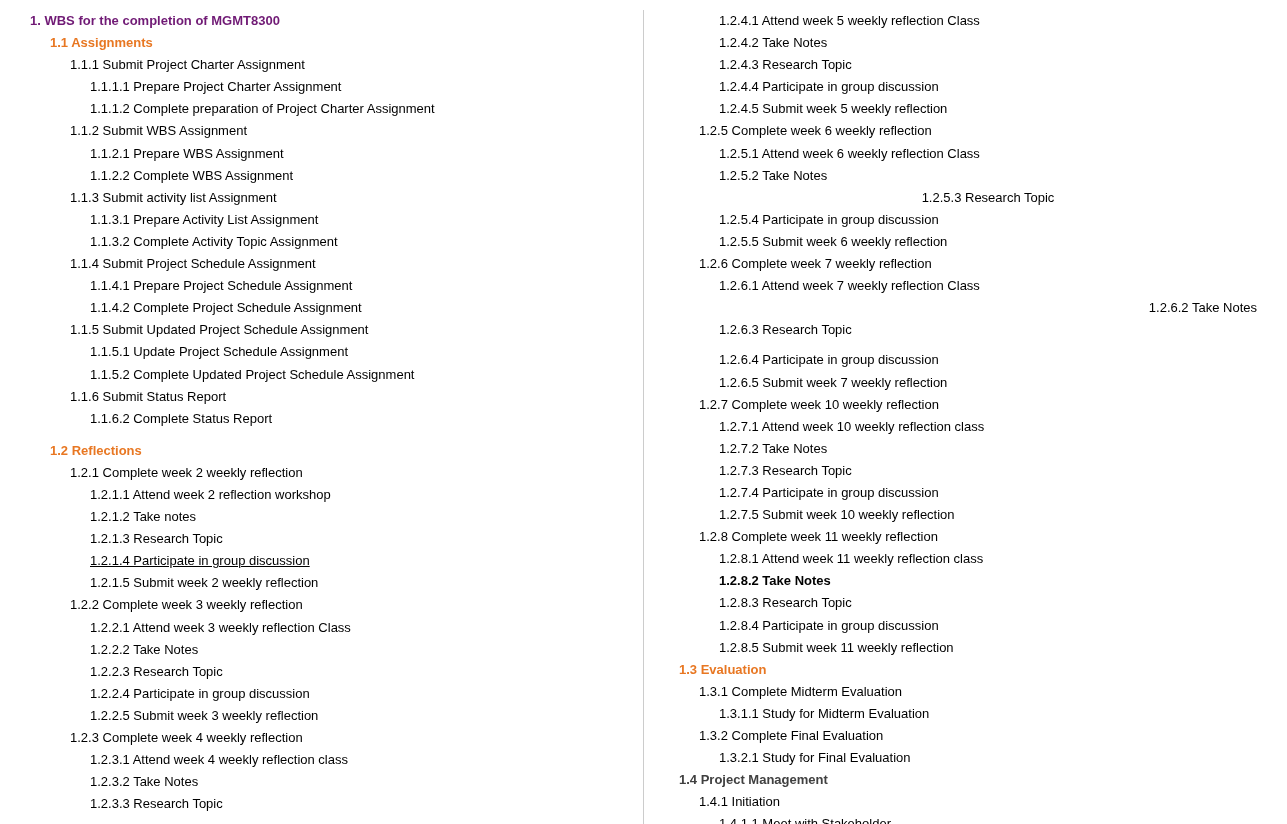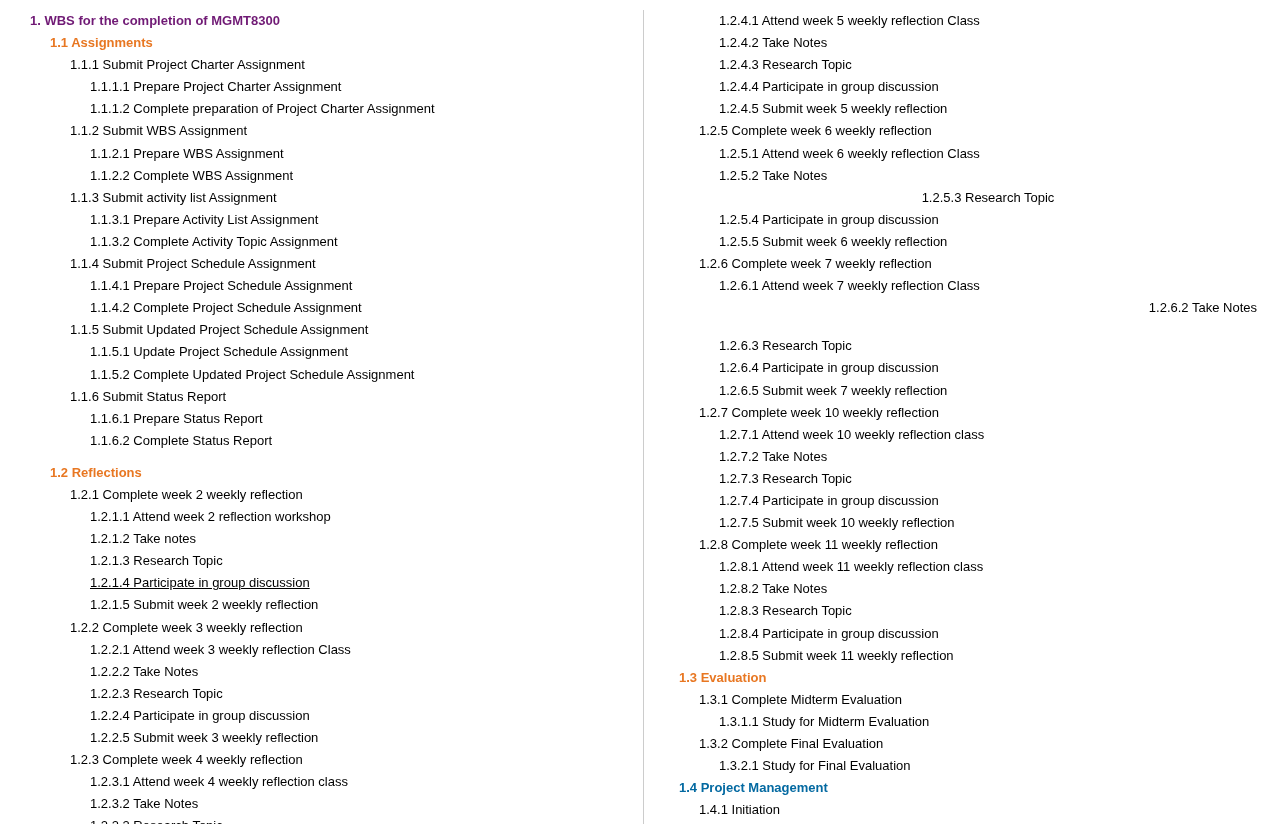--- a/index.html
+++ b/index.html
@@ -45,21 +45,20 @@
       <div class="item" style="padding-left: 40px;">1.1.3    Submit activity list Assignment</div>
       <div class="item" style="padding-left: 60px;">1.1.3.1   Prepare Activity List Assignment</div>
       <div class="item" style="padding-left: 60px;">1.1.3.2   Complete Activity Topic Assignment</div>
       <div class="item" style="padding-left: 40px;">1.1.4    Submit Project Schedule Assignment</div>
       <div class="item" style="padding-left: 60px;">1.1.4.1   Prepare Project Schedule Assignment</div>
       <div class="item" style="padding-left: 60px;">1.1.4.2   Complete Project Schedule Assignment</div>
       <div class="item" style="padding-left: 40px;">1.1.5    Submit Updated Project Schedule Assignment</div>
       <div class="item" style="padding-left: 60px;">1.1.5.1   Update Project Schedule Assignment</div>
       <div class="item" style="padding-left: 60px;">1.1.5.2   Complete Updated Project Schedule Assignment</div>
       <div class="item" style="padding-left: 40px;">1.1.6    Submit Status Report</div>
-      <div class="item" style="padding-left: 60px;">1.1.6.1   Prepare Status Report</div>
       <div class="item" style="padding-left: 60px;">1.1.6.2   Complete Status Report</div>
       <div style="height: 10px;"></div>
       <div class="item" style="padding-left: 20px; color: rgb(232, 119, 34); font-weight: bold;">1.2  Reflections</div>
       <div class="item" style="padding-left: 40px;">1.2.1    Complete week 2 weekly reflection</div>
       <div class="item" style="padding-left: 60px;">1.2.1.1   Attend week 2 reflection workshop</div>
       <div class="item" style="padding-left: 60px;">1.2.1.2   Take notes</div>
       <div class="item" style="padding-left: 60px;">1.2.1.3   Research Topic</div>
       <div class="item" style="padding-left: 60px; text-decoration: underline;">1.2.1.4   Participate in group discussion</div>
       <div class="item" style="padding-left: 60px;">1.2.1.5   Submit week 2 weekly reflection</div>
       <div class="item" style="padding-left: 40px;">1.2.2    Complete week 3 weekly reflection</div>
@@ -82,37 +81,37 @@
       <div class="item" style="padding-left: 60px;">1.2.4.5   Submit week 5 weekly reflection</div>
       <div class="item" style="padding-left: 40px;">1.2.5    Complete week 6 weekly reflection</div>
       <div class="item" style="padding-left: 60px;">1.2.5.1   Attend week 6 weekly reflection Class</div>
       <div class="item" style="padding-left: 60px;">1.2.5.2   Take Notes</div>
       <div class="item" style="padding-left: 60px; text-align: center;">1.2.5.3   Research Topic</div>
       <div class="item" style="padding-left: 60px;">1.2.5.4   Participate in group discussion</div>
       <div class="item" style="padding-left: 60px;">1.2.5.5   Submit week 6 weekly reflection</div>
       <div class="item" style="padding-left: 40px;">1.2.6    Complete week 7 weekly reflection</div>
       <div class="item" style="padding-left: 60px;">1.2.6.1   Attend week 7 weekly reflection Class</div>
       <div class="item" style="padding-left: 60px; text-align: right;">1.2.6.2   Take Notes</div>
-      <div class="item" style="padding-left: 60px; margin-top: 16px;">1.2.6.3   Research Topic</div>
-      <div class="item" style="padding-left: 60px;">1.2.6.4   Participate in group discussion</div>
+      <div class="item" style="padding-left: 60px;">1.2.6.3   Research Topic</div>
+      <div class="item" style="padding-left: 60px; margin-top: 8px;">1.2.6.4   Participate in group discussion</div>
       <div class="item" style="padding-left: 60px;">1.2.6.5   Submit week 7 weekly reflection</div>
       <div class="item" style="padding-left: 40px;">1.2.7    Complete week 10 weekly reflection</div>
       <div class="item" style="padding-left: 60px;">1.2.7.1   Attend week 10 weekly reflection class</div>
       <div class="item" style="padding-left: 60px;">1.2.7.2   Take Notes</div>
       <div class="item" style="padding-left: 60px;">1.2.7.3   Research Topic</div>
       <div class="item" style="padding-left: 60px;">1.2.7.4   Participate in group discussion</div>
       <div class="item" style="padding-left: 60px;">1.2.7.5   Submit week 10 weekly reflection</div>
       <div class="item" style="padding-left: 40px;">1.2.8    Complete week 11 weekly reflection</div>
       <div class="item" style="padding-left: 60px;">1.2.8.1   Attend week 11 weekly reflection class</div>
-      <div class="item" style="padding-left: 60px;">1.2.8.2   Take Notes</div>
+      <div class="item" style="padding-left: 60px; font-weight: bold;">1.2.8.2   Take Notes</div>
       <div class="item" style="padding-left: 60px;">1.2.8.3   Research Topic</div>
       <div class="item" style="padding-left: 60px;">1.2.8.4   Participate in group discussion</div>
       <div class="item" style="padding-left: 60px;">1.2.8.5   Submit week 11 weekly reflection</div>
       <div class="item" style="padding-left: 20px; color: rgb(232, 119, 34); font-weight: bold;">1.3  Evaluation</div>
       <div class="item" style="padding-left: 40px;">1.3.1    Complete Midterm Evaluation</div>
       <div class="item" style="padding-left: 60px;">1.3.1.1   Study for Midterm Evaluation</div>
       <div class="item" style="padding-left: 40px;">1.3.2    Complete Final Evaluation</div>
       <div class="item" style="padding-left: 60px;">1.3.2.1   Study for Final Evaluation</div>
-      <div class="item" style="padding-left: 20px; color: #0369a1; font-weight: bold;">1.4  Project Management</div>
+      <div class="item" style="padding-left: 20px; color: #404040; font-weight: bold;">1.4  Project Management</div>
       <div class="item" style="padding-left: 40px;">1.4.1    Initiation</div>
       <div class="item" style="padding-left: 60px;">1.4.1.1   Meet with Stakeholder</div>
     </div>
 </div>
 
 </body></html>

